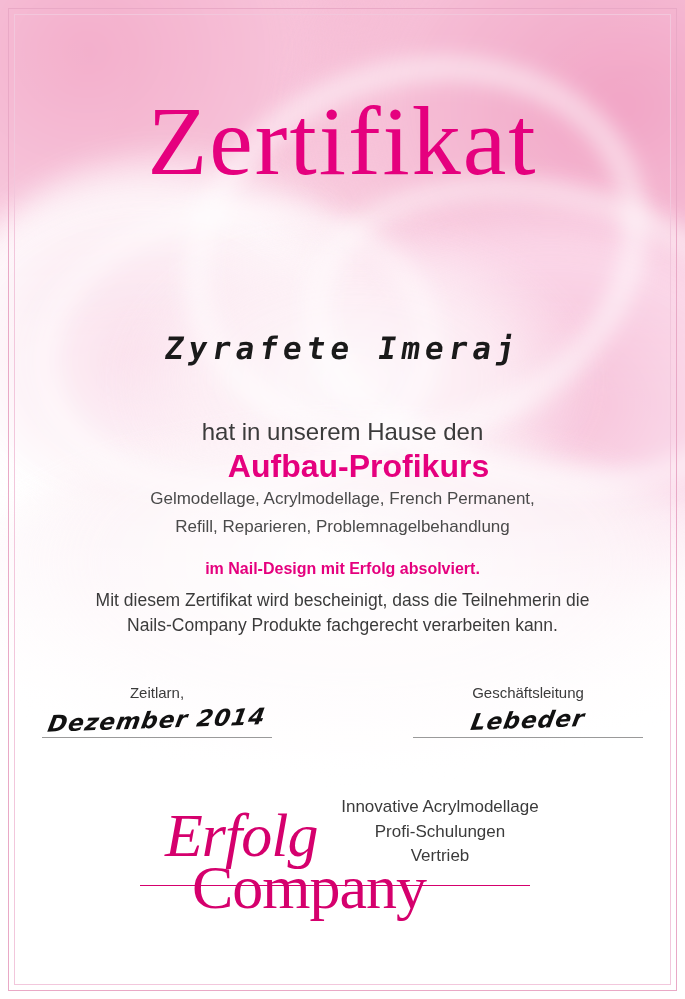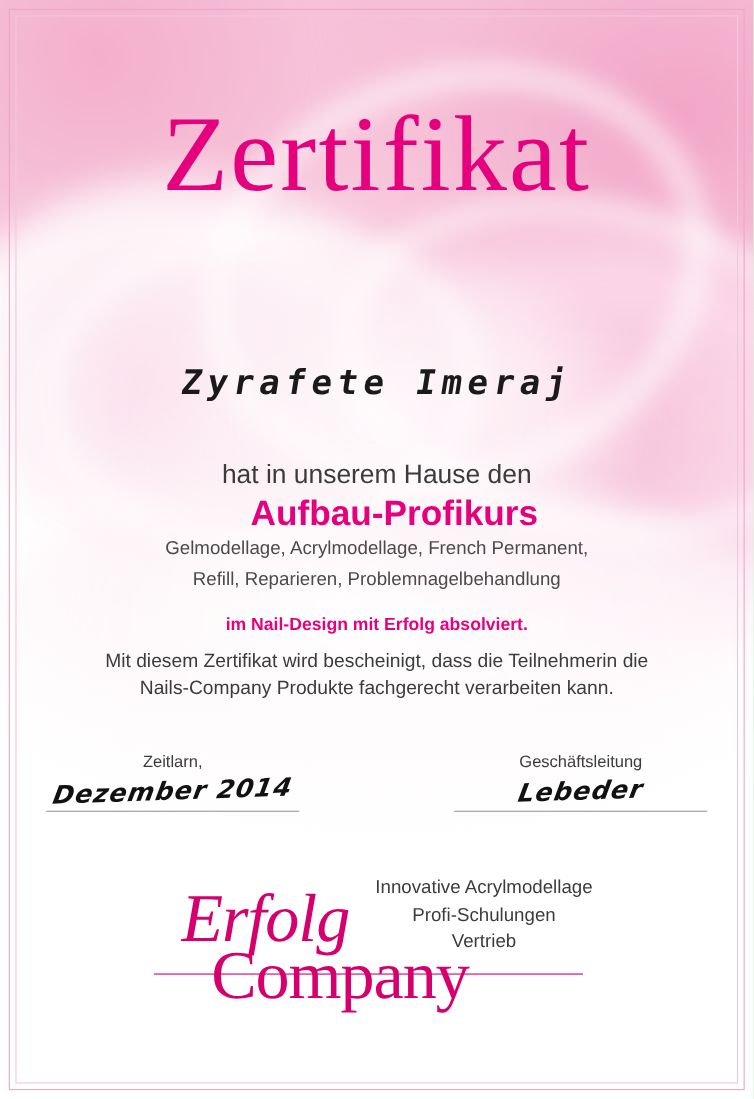--- a/index.html
+++ b/index.html
@@ -6,21 +6,21 @@
     margin: 0;
     padding: 0;
     background: #ffffff;
   }
   #certificate {
     position: relative;
     width: 685px;
     height: 999px;
     overflow: hidden;
     font-family: "Liberation Sans", sans-serif;
-    background: #86efac;
+    background: #fef9c3;
   }
   
   .bg-base {
     position: absolute;
     inset: 0;
     background:
       radial-gradient(ellipse 120% 60% at 50% 0%, #f6bcd4 0%, #f9d3e2 32%, #fde9f1 60%, #ffffff 85%),
       linear-gradient(180deg, #f7c6db 0%, #fbe0ec 38%, #ffffff 72%, #ffffff 100%);
   }
   .petal {

